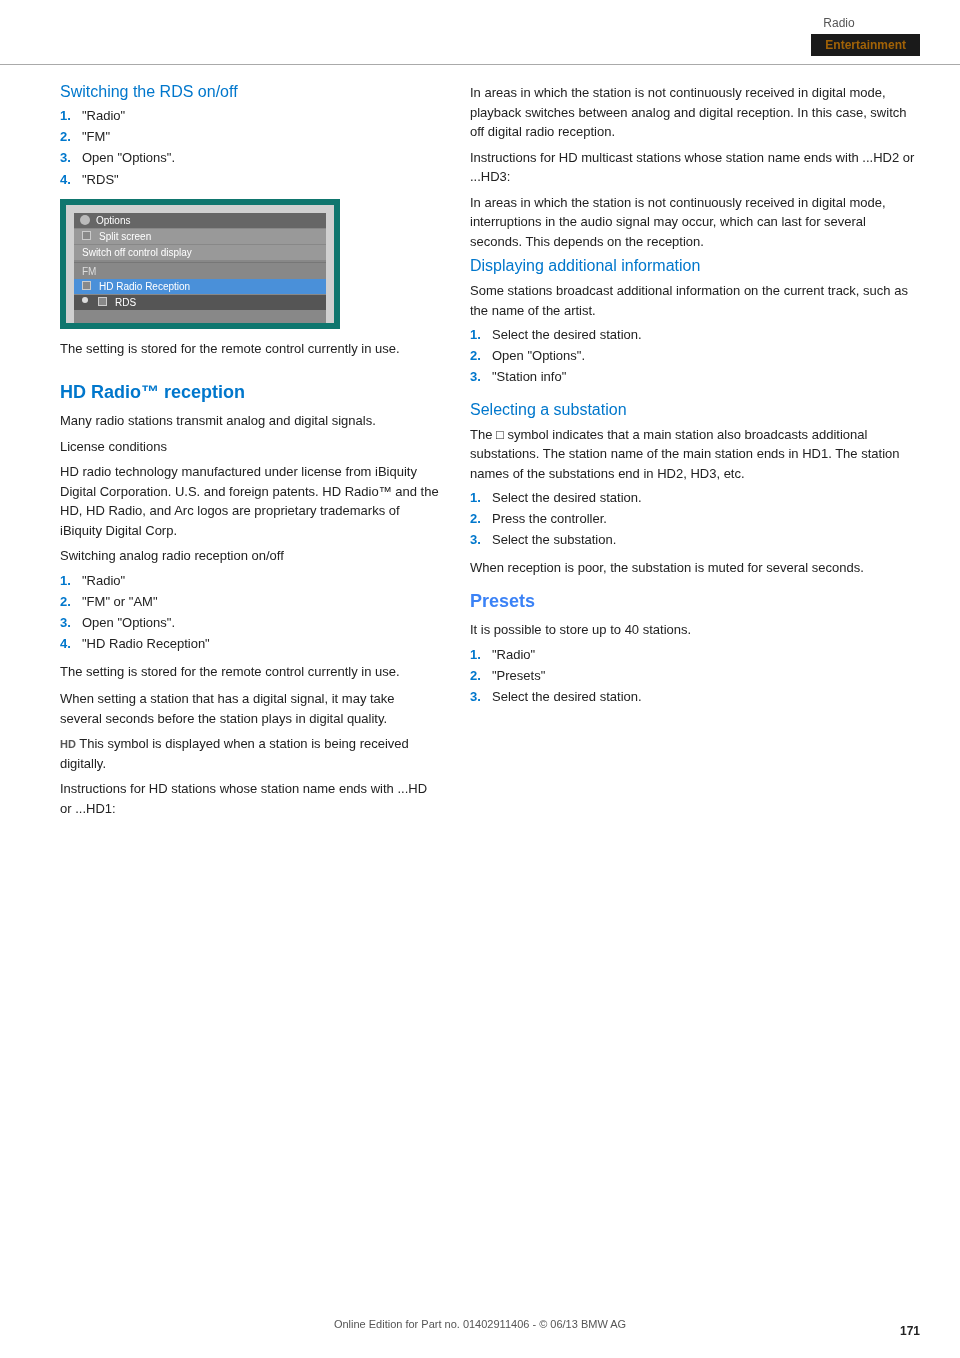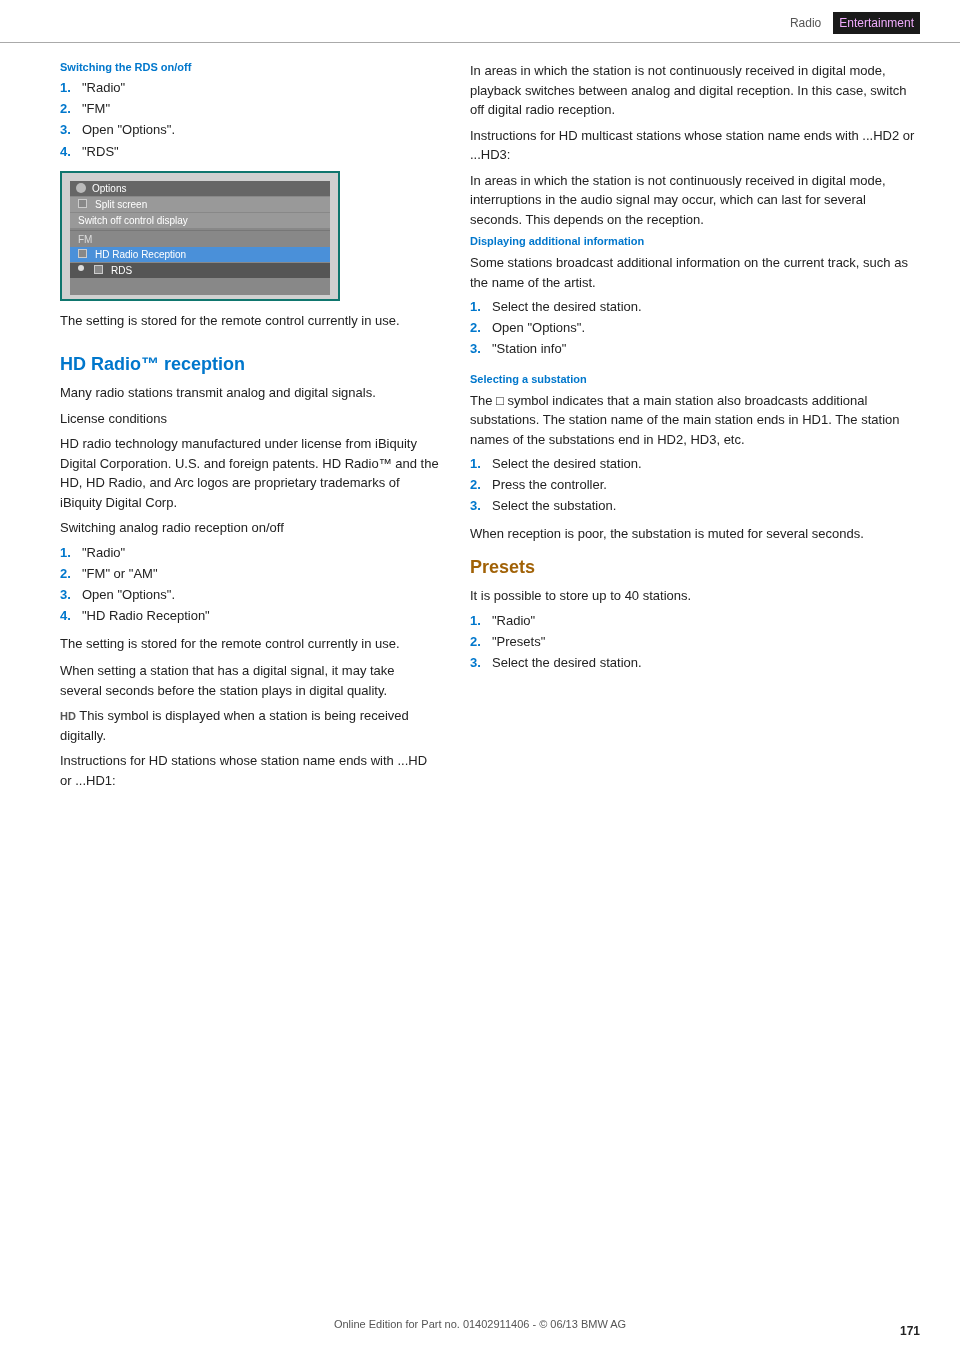--- a/index.html
+++ b/index.html
@@ -26,35 +26,36 @@
       display: flex;
       justify-content: flex-end;
       align-items: center;
       padding: 12px 40px 8px 0;
       border-bottom: none;
     }
 
     .header-tabs {
       display: flex;
       align-items: flex-start;
+      flex-direction: column;
     }
 
     .tab-radio {
       font-size: 12px;
       color: #555;
       padding: 4px 12px;
       background: #fff;
     }
 
     .tab-entertainment {
       font-size: 12px;
-      color: #f0abfc;
+      color: #a16207;
       background: #1a1a1a;
-      padding: 4px 6px;
-      font-weight: normal;
+      padding: 4px 14px;
+      font-weight: bold;
     }
 
     
     .content-area {
       display: flex;
       padding: 10px 40px 40px 60px;
       gap: 30px;
     }
 
     .left-column {
@@ -62,35 +63,35 @@
       flex-shrink: 0;
     }
 
     .right-column {
       flex: 1;
     }
 
     
     .section-heading {
       color: #0077cc;
-      font-size: 11px;
-      font-weight: bold;
+      font-size: 16px;
+      font-weight: normal;
       margin-bottom: 6px;
     }
 
     .main-heading {
       color: #0077cc;
       font-size: 18px;
       font-weight: bold;
       margin-bottom: 8px;
       margin-top: 24px;
     }
 
     .presets-heading {
-      color: #a16207;
+      color: #3b82f6;
       font-size: 18px;
       font-weight: bold;
       margin-bottom: 8px;
     }
 
     
     .numbered-list {
       list-style: none;
       margin-bottom: 8px;
     }
@@ -105,21 +106,21 @@
 
     .num {
       color: #0077cc;
       font-weight: bold;
       min-width: 18px;
       margin-right: 4px;
     }
 
     
     .screenshot-box {
-      border: 2px solid #0f766e;
+      border: 6px solid #0f766e;
       background: #d0d0d0;
       width: 280px;
       height: 130px;
       margin: 10px 0;
       position: relative;
       overflow: hidden;
     }
 
     .screenshot-inner {
       background: #888;

